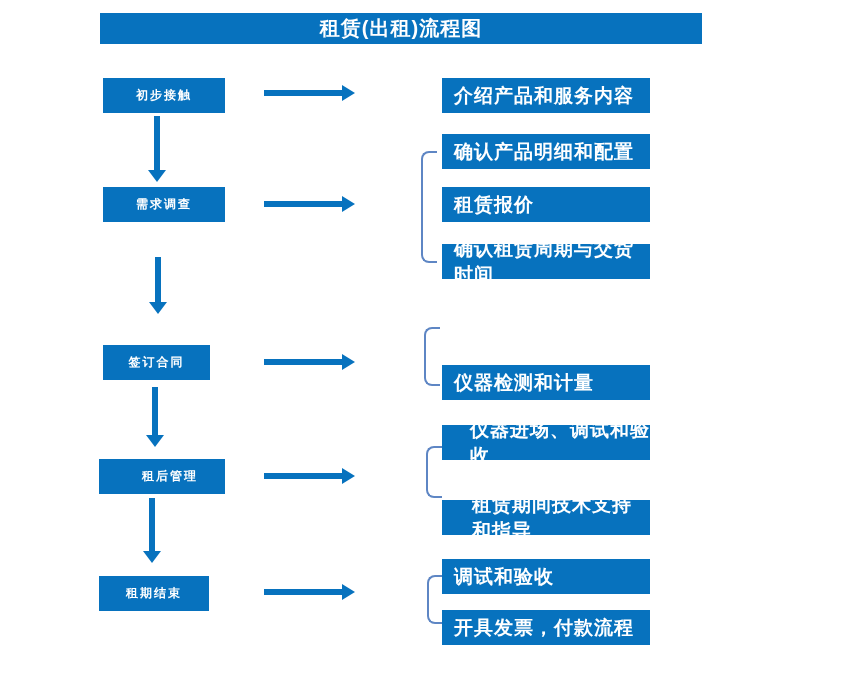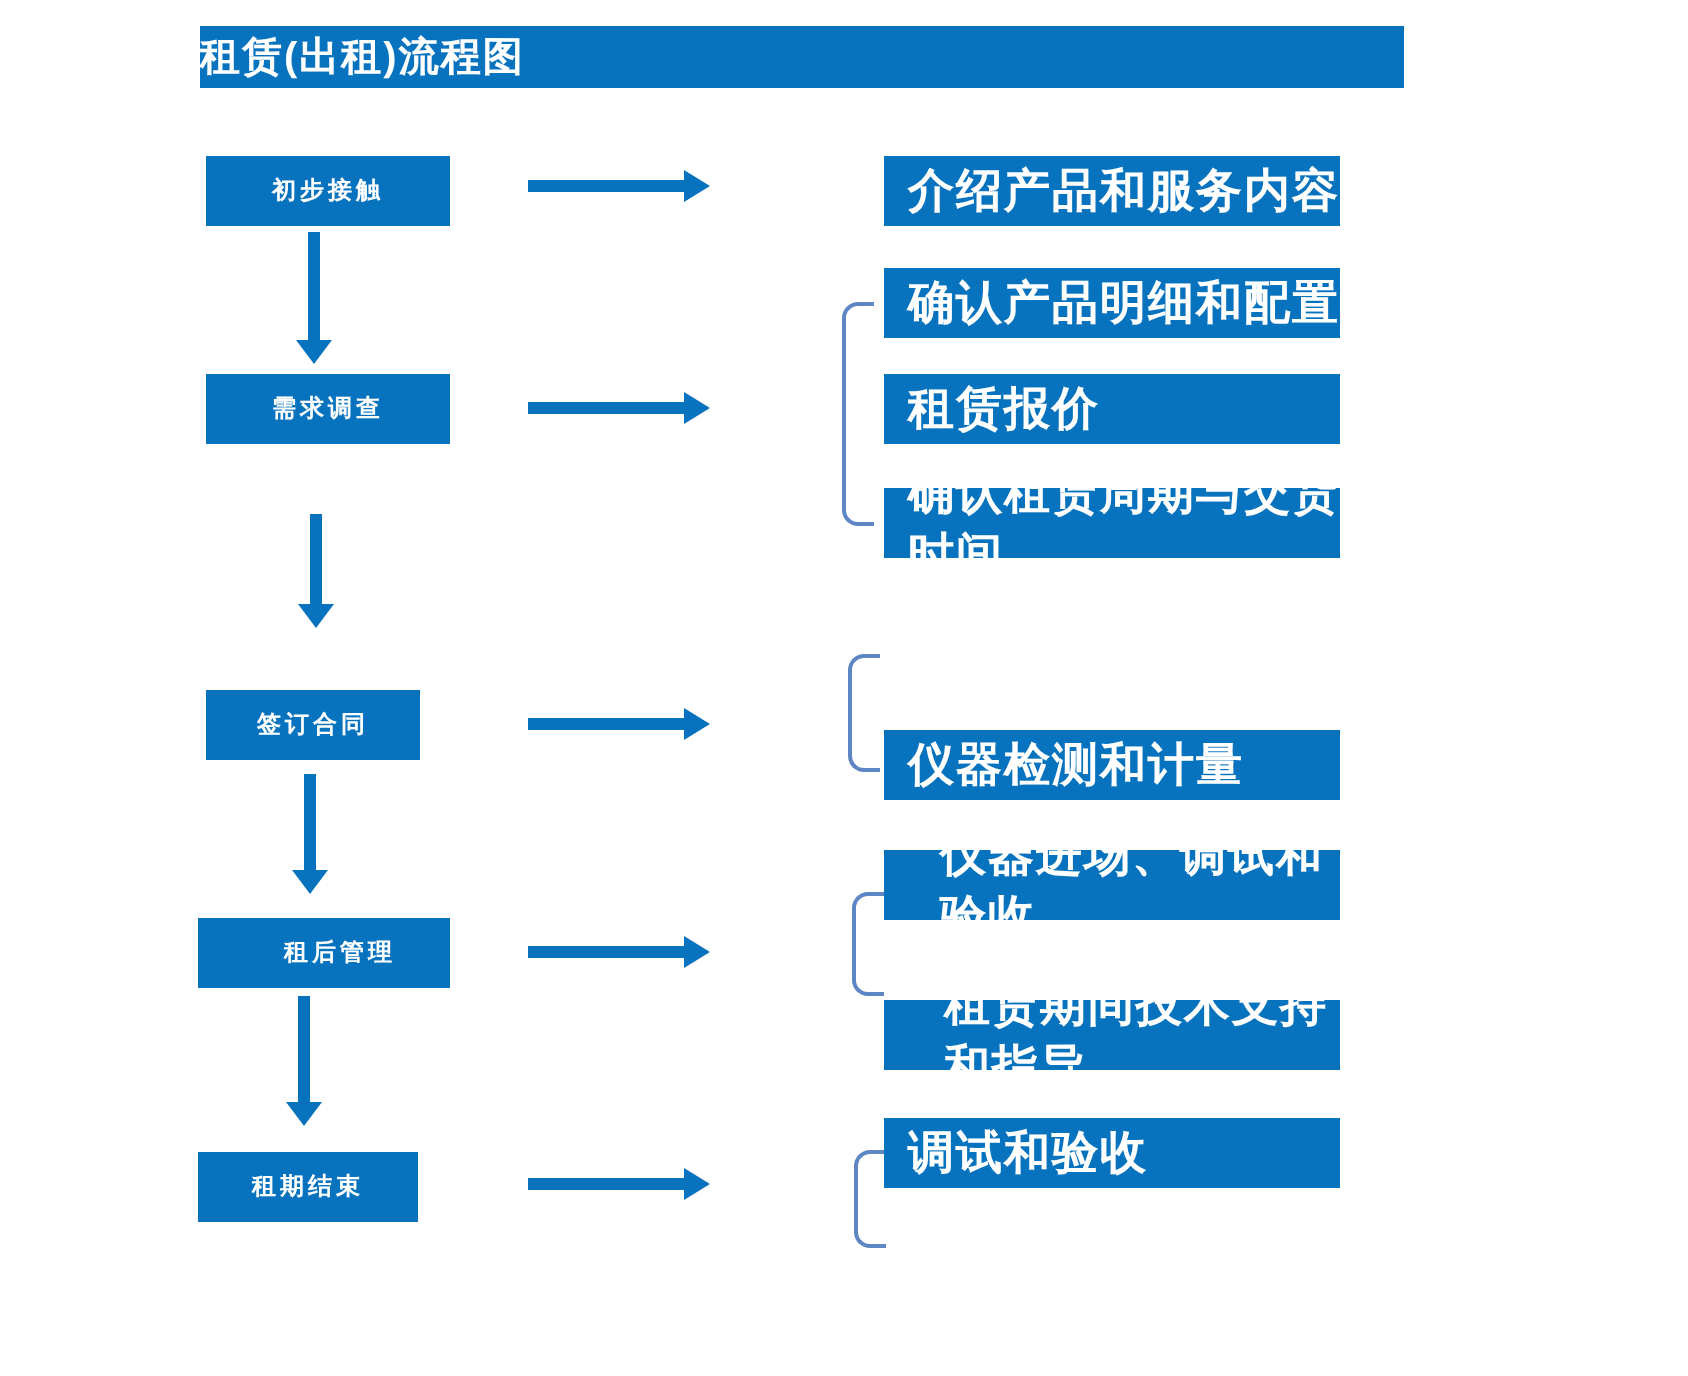--- a/index.html
+++ b/index.html
@@ -18,42 +18,42 @@
   .title-bar {
     position: absolute;
     left: 100px; top: 13px;
     width: 602px; height: 31px;
     background: #0772BE;
     color: #ffffff;
     font-size: 20px;
     font-weight: bold;
     display: flex;
     align-items: center;
-    justify-content: flex-start;
+    justify-content: center;
     letter-spacing: 1px;
   }
   .stage-box {
     position: absolute;
     background: #0772BE;
     color: #ffffff;
     font-size: 12px;
     font-weight: bold;
     display: flex;
     align-items: center;
     justify-content: center;
     letter-spacing: 2px;
   }
   .detail-box {
     position: absolute;
     left: 442px;
-    width: 228px;
+    width: 208px;
     height: 35px;
     background: #0772BE;
     color: #ffffff;
-    font-size: 23px;
+    font-size: 19px;
     font-weight: bold;
     display: flex;
     align-items: center;
     padding-left: 12px;
     box-sizing: border-box;
     letter-spacing: 1px;
   }
   .h-arrow {
     position: absolute;
     width: 91px;
@@ -186,14 +186,17 @@
   </div>
   <div class="detail-box" style="top:425px;padding-left:28px;">
     <span>仪器进场、调试和验收</span>
   </div>
   <div class="detail-box" style="top:500px;padding-left:30px;">
     <span>租赁期间技术支持和指导</span>
   </div>
   <div class="detail-box" style="top:559px;">
     <span>调试和验收</span>
   </div>
+  <div class="detail-box" style="top:610px;">
+    <span>开具发票，付款流程</span>
+  </div>
 
 </div>
 
 </body></html>

